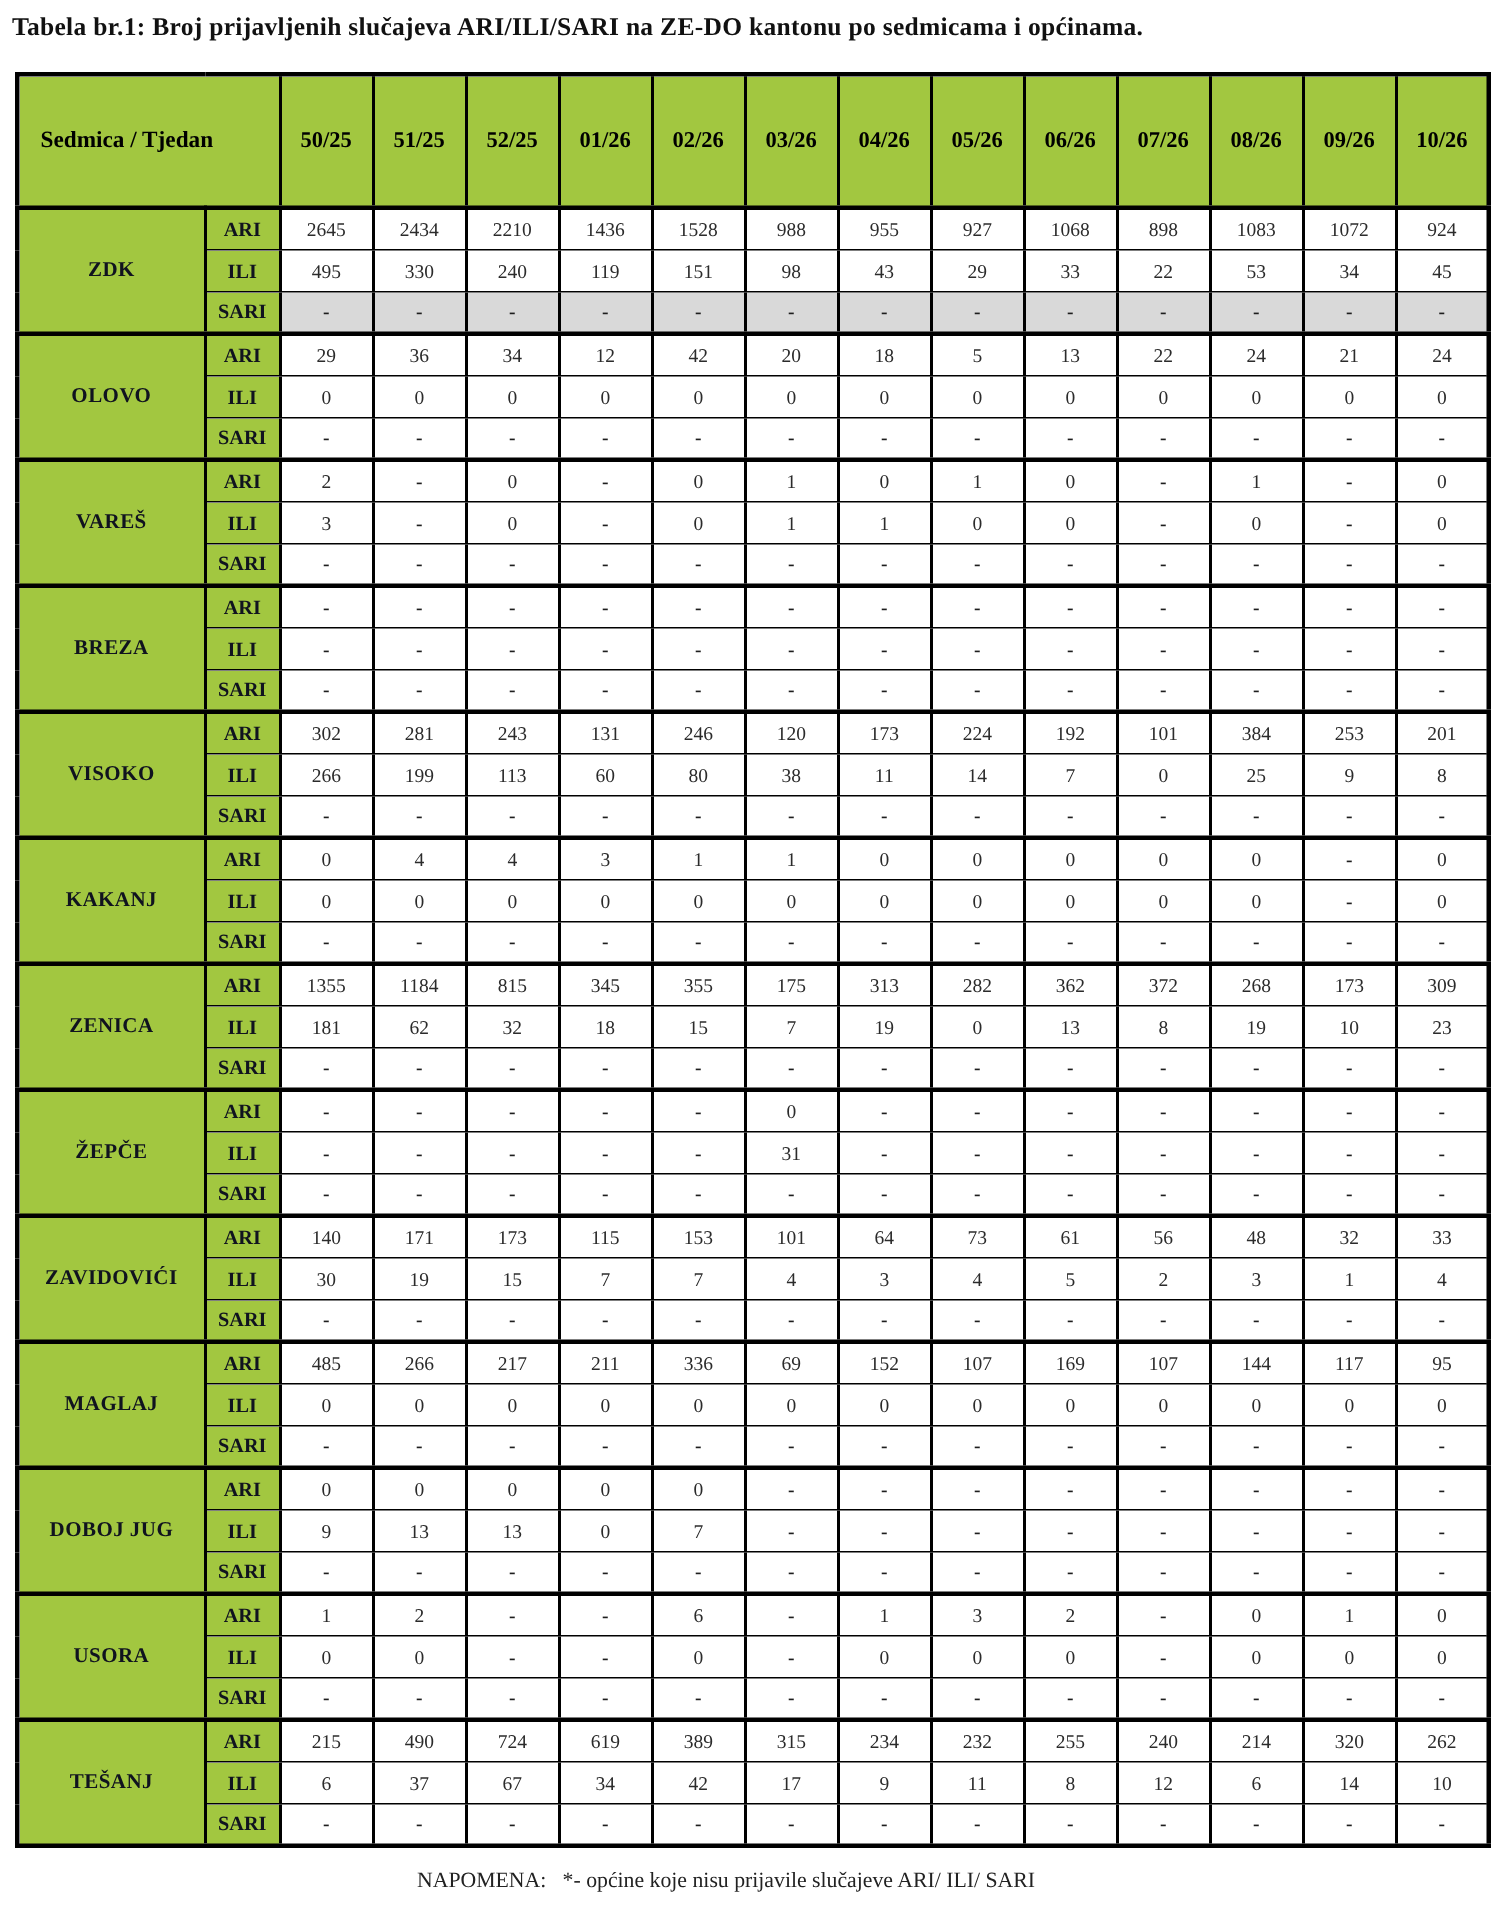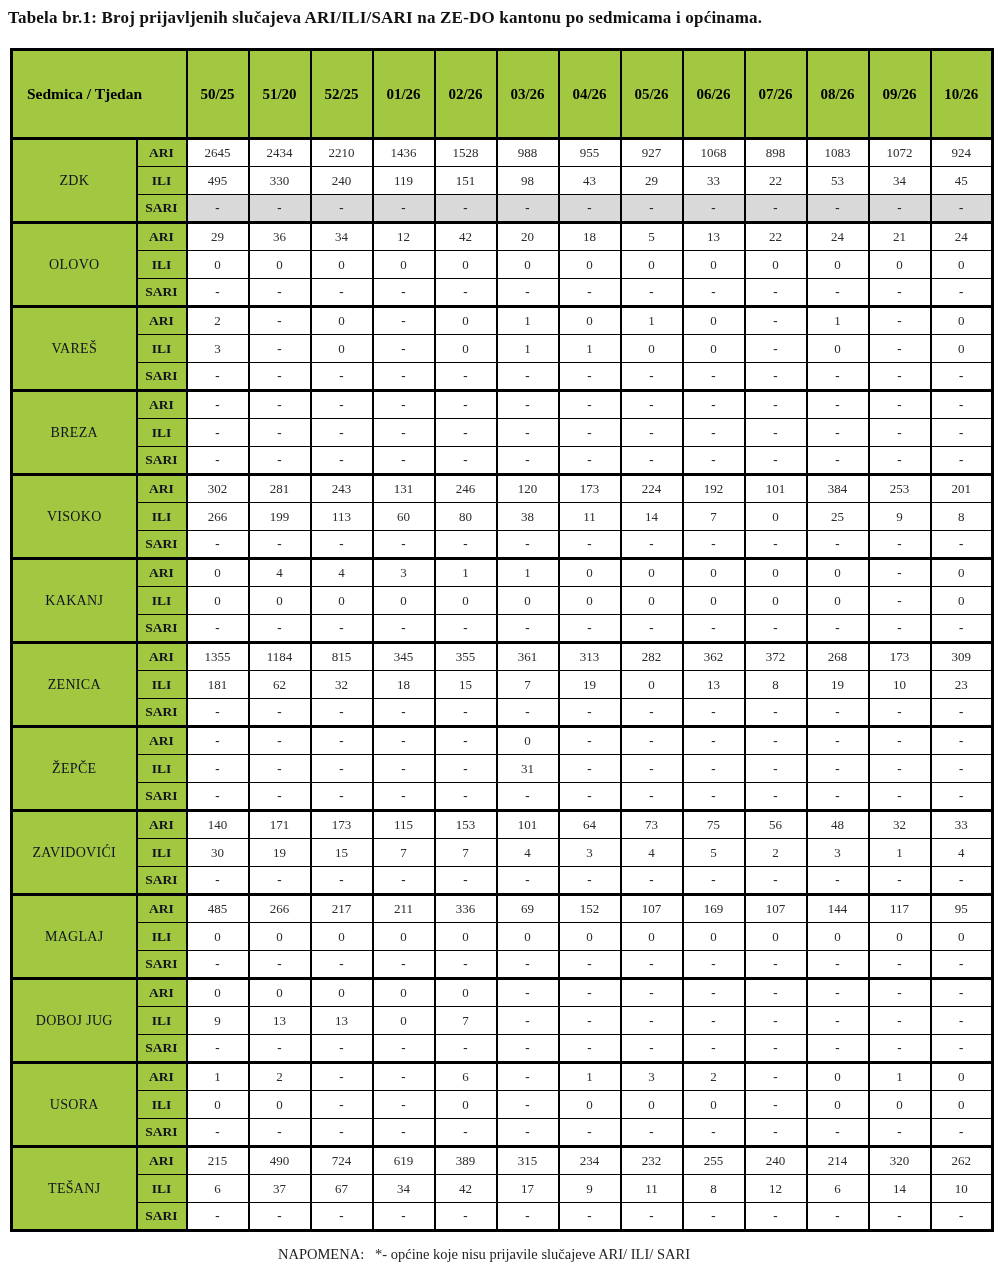--- a/index.html
+++ b/index.html
@@ -53,21 +53,21 @@
     padding-left: 14px;
     font-size: 15.5px;
   }
   tbody tr { height: 28px; }
   tbody td { border-top: 1px solid #000000; border-bottom: 1px solid #000000; }
   tr.group-start > td { border-top: 3px solid #000000; }
   tbody tr:last-child > td { border-bottom: 3px solid #000000; }
 
   td.mun {
     background: var(--green);
-    font-weight: normal;
+    font-weight: bold;
     font-size: 14px;
     color: #10131f;
     letter-spacing: 0.3px;
     border-top: 3px solid #000000;
   }
   td.type {
     background: var(--green);
     font-weight: bold;
     font-size: 13.5px;
     color: #10131f;
@@ -110,21 +110,21 @@
       <col class="c-week">
       <col class="c-week">
       <col class="c-week">
       <col class="c-week">
       <col class="c-week">
     </colgroup>
   <thead>
     <tr>
         <th colspan="2" class="corner">Sedmica  / Tjedan</th>
         <th>50/25</th>
-        <th>51/20</th>
+        <th>51/25</th>
         <th>52/25</th>
         <th>01/26</th>
         <th>02/26</th>
         <th>03/26</th>
         <th>04/26</th>
         <th>05/26</th>
         <th>06/26</th>
         <th>07/26</th>
         <th>08/26</th>
         <th>09/26</th>
@@ -427,21 +427,21 @@
         <td class="val dash">-</td>
       </tr>
       <tr class="group-start">
         <td rowspan="3" class="mun">ZENICA</td>
         <td class="type">ARI</td>
         <td class="val">1355</td>
         <td class="val">1184</td>
         <td class="val">815</td>
         <td class="val">345</td>
         <td class="val">355</td>
-        <td class="val">361</td>
+        <td class="val">175</td>
         <td class="val">313</td>
         <td class="val">282</td>
         <td class="val">362</td>
         <td class="val">372</td>
         <td class="val">268</td>
         <td class="val">173</td>
         <td class="val">309</td>
       </tr>
       <tr>
         <td class="type">ILI</td>
@@ -528,21 +528,21 @@
         <td rowspan="3" class="mun">ZAVIDOVIĆI</td>
         <td class="type">ARI</td>
         <td class="val">140</td>
         <td class="val">171</td>
         <td class="val">173</td>
         <td class="val">115</td>
         <td class="val">153</td>
         <td class="val">101</td>
         <td class="val">64</td>
         <td class="val">73</td>
-        <td class="val">75</td>
+        <td class="val">61</td>
         <td class="val">56</td>
         <td class="val">48</td>
         <td class="val">32</td>
         <td class="val">33</td>
       </tr>
       <tr>
         <td class="type">ILI</td>
         <td class="val">30</td>
         <td class="val">19</td>
         <td class="val">15</td>

